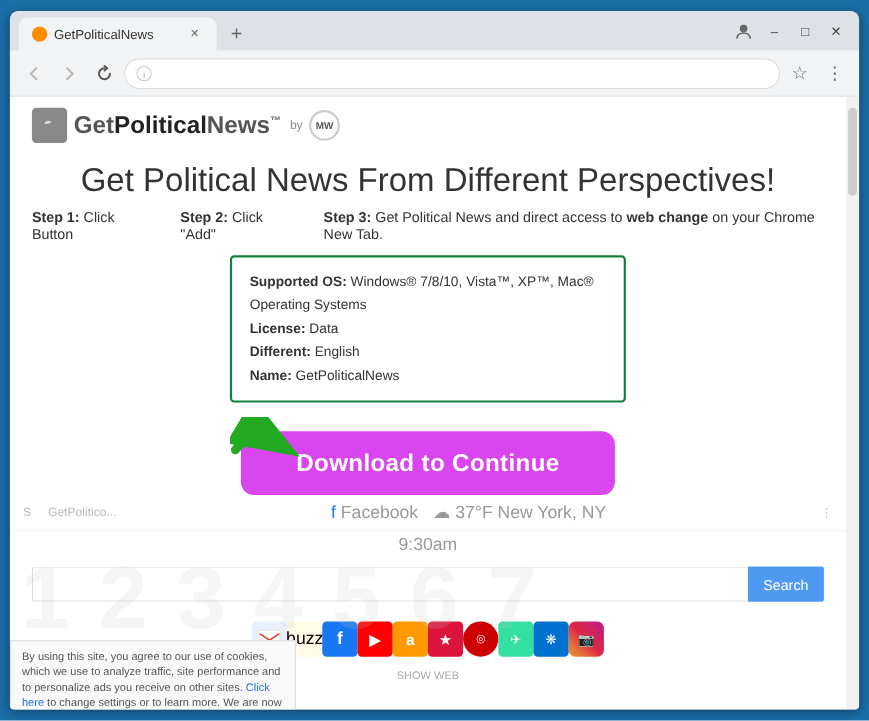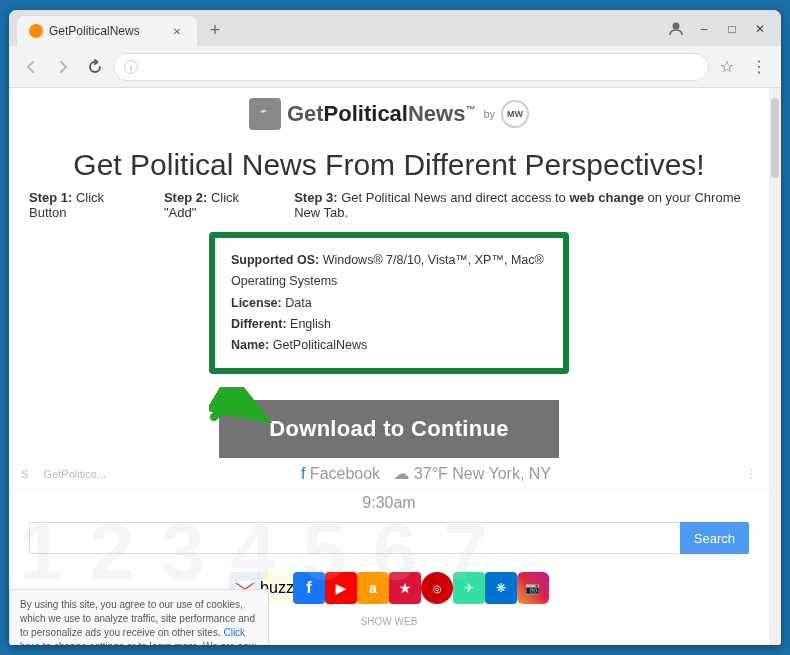--- a/index.html
+++ b/index.html
@@ -193,21 +193,20 @@
       overflow: hidden;
       background: white;
     }
 
     
     .site-header {
       padding: 10px 20px 6px;
       display: flex;
       align-items: center;
       gap: 4px;
-      justify-content: center;
     }
     .site-logo {
       display: flex;
       align-items: center;
       gap: 6px;
     }
     .logo-icon {
       width: 32px;
       height: 32px;
       background: #888;
@@ -250,21 +249,21 @@
       font-size: 13px;
       color: #333;
       gap: 30px;
       margin-bottom: 12px;
     }
     .step strong { color: #333; }
 
     
     .info-box {
       background: white;
-      border: 6px solid #15803d;
+      border: 2px solid #15803d;
       border-radius: 4px;
       padding: 12px 16px;
       max-width: 360px;
       margin: 0 auto 0;
       font-size: 12.5px;
       color: #333;
       line-height: 1.7;
       position: relative;
       z-index: 2;
     }
@@ -293,28 +292,28 @@
     .arrow-container {
       position: absolute;
       left: 200px;
       top: 5px;
     }
     .arrow-svg {
       width: 80px;
       height: 60px;
     }
     .download-btn {
-      background: #737373;
+      background: #d946ef;
       color: white;
       font-size: 22px;
       font-weight: 600;
       padding: 16px 50px;
       border: none;
       cursor: pointer;
-      border-radius: 0;
+      border-radius: 12px;
       letter-spacing: 0.3px;
     }
 
     
     .page-behind {
       position: relative;
       height: 200px;
       overflow: hidden;
     }
 

